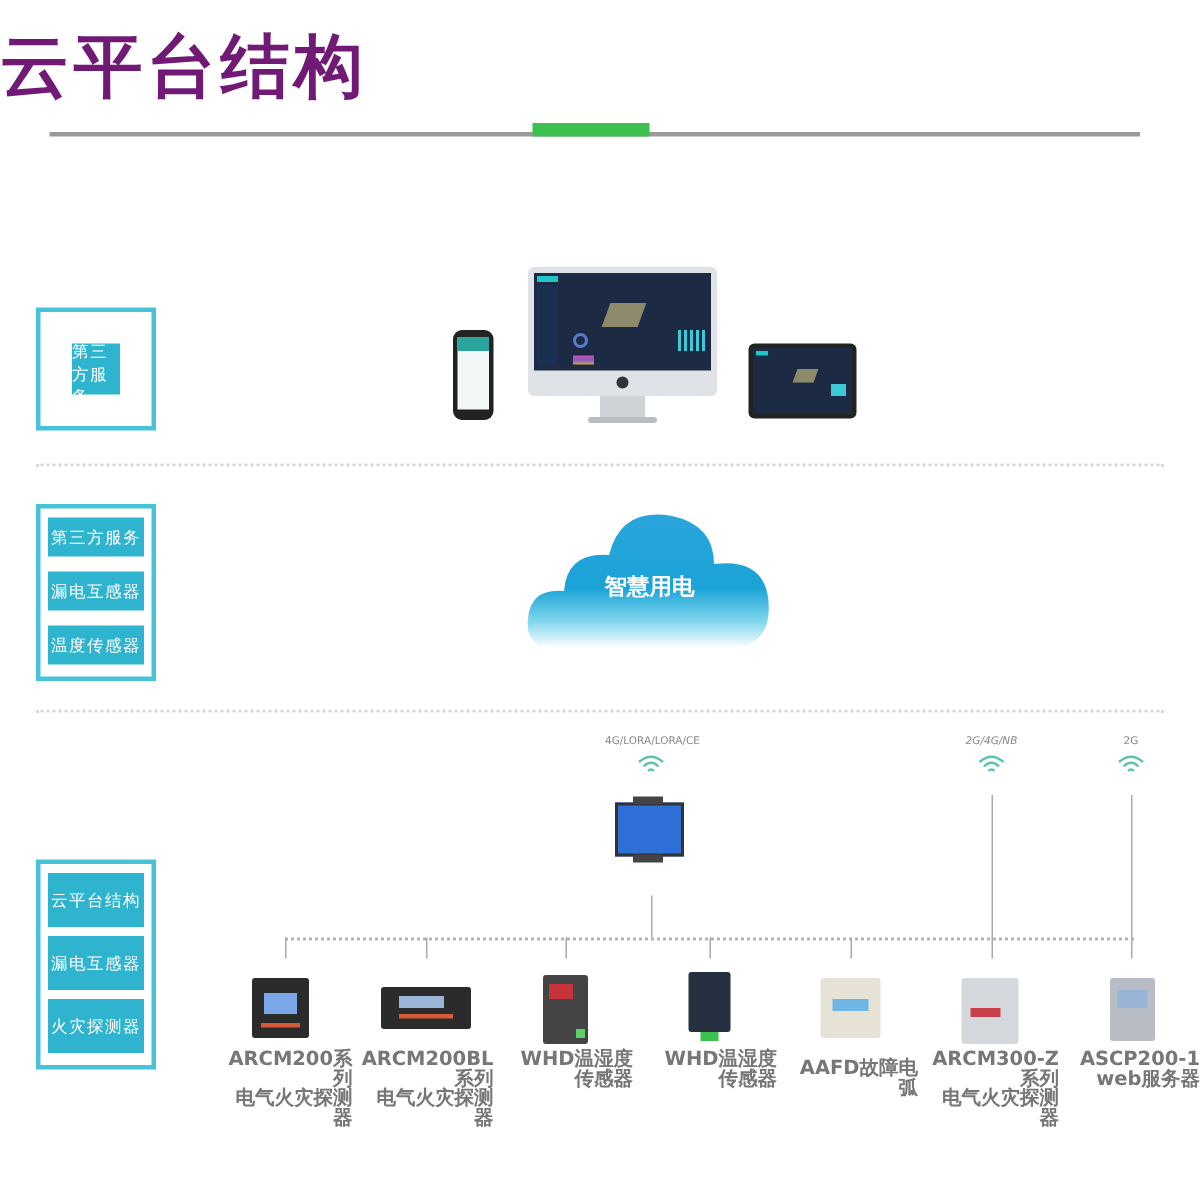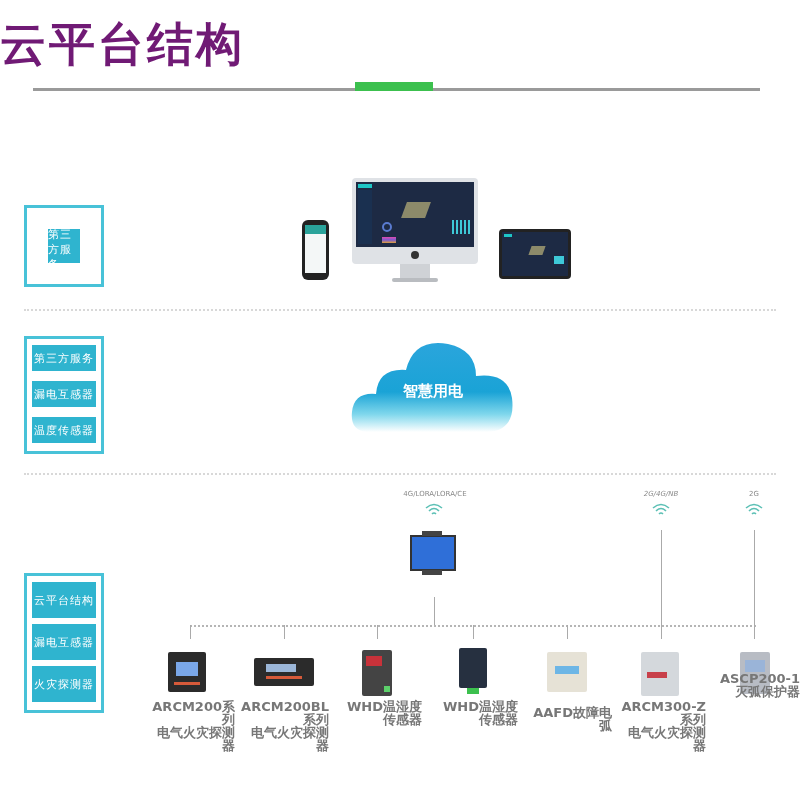--- a/index.html
+++ b/index.html
@@ -187,16 +187,16 @@
   <div>WHD温湿度</div>
     <div>传感器</div>
 </div>
 <div class="abs dev-label" style="left:522px;top:706px;">
   <div>AAFD故障电弧</div>
 </div>
 <div class="abs dev-label" style="left:616px;top:700px;">
   <div>ARCM300-Z系列</div>
     <div>电气火灾探测器</div>
 </div>
-<div class="abs dev-label" style="left:710px;top:672px;">
+<div class="abs dev-label" style="left:710px;top:700px;">
   <div>ASCP200-1</div>
-    <div>灭弧保护器</div>
+    <div>web服务器</div>
 </div>
 
 </body></html>

